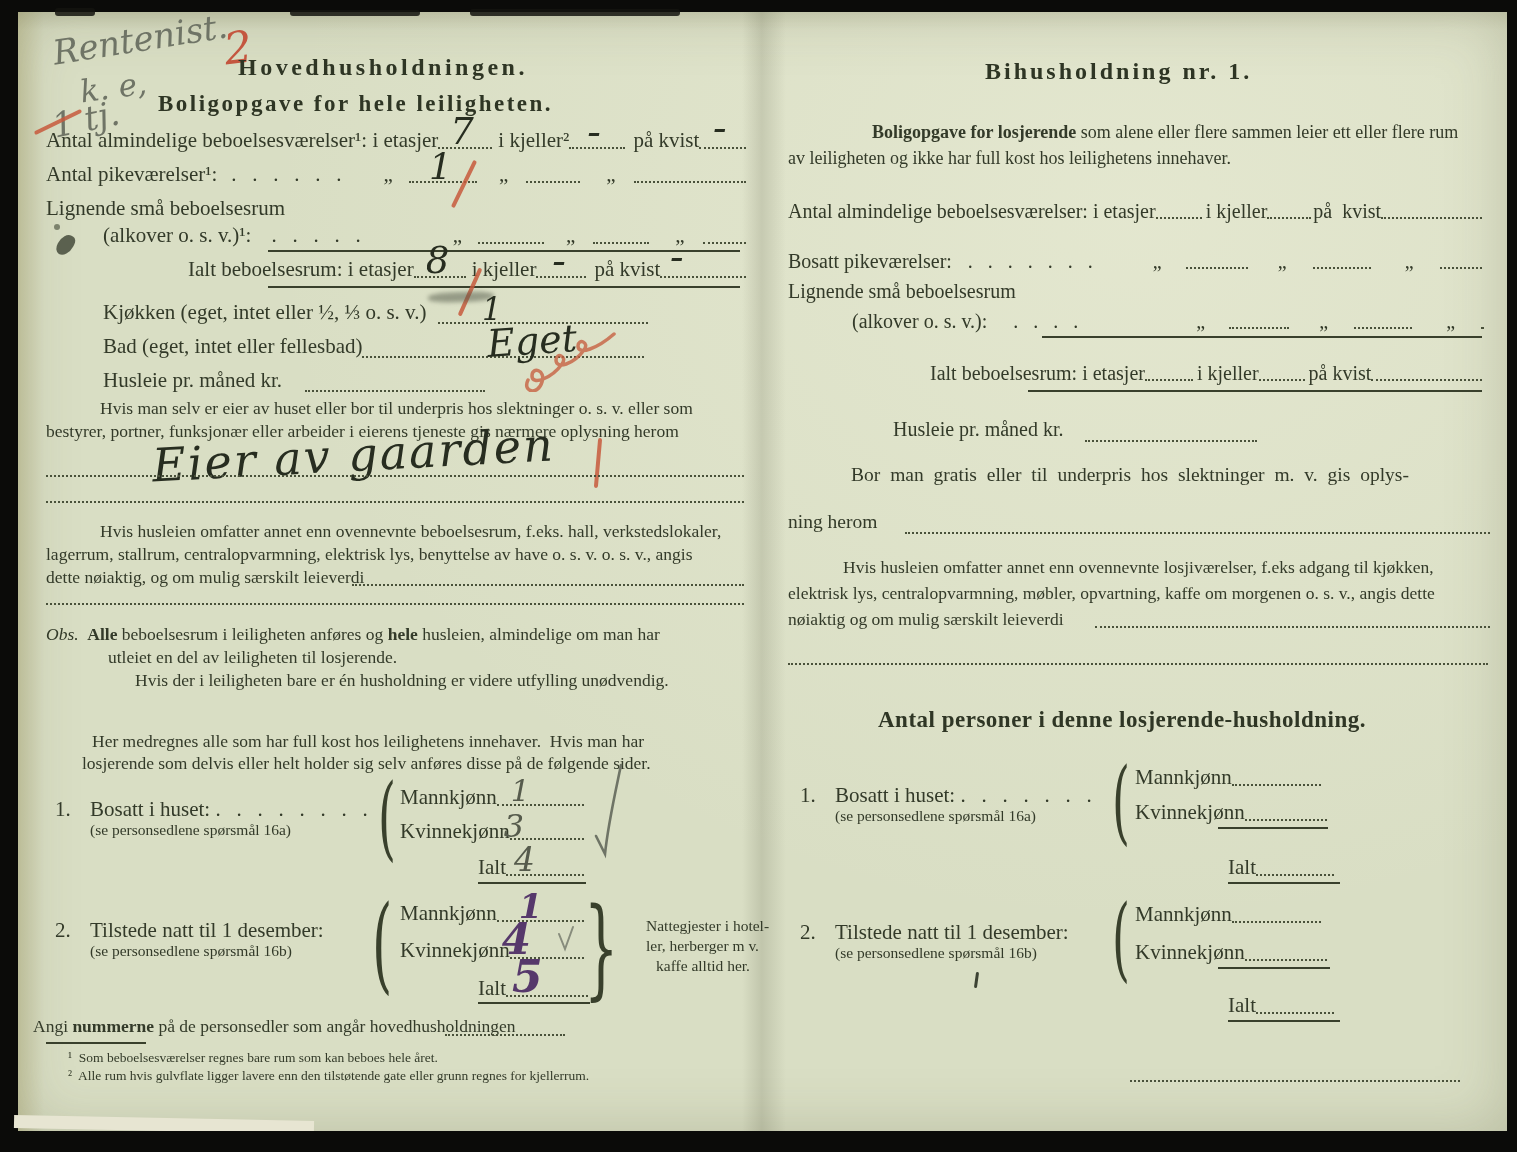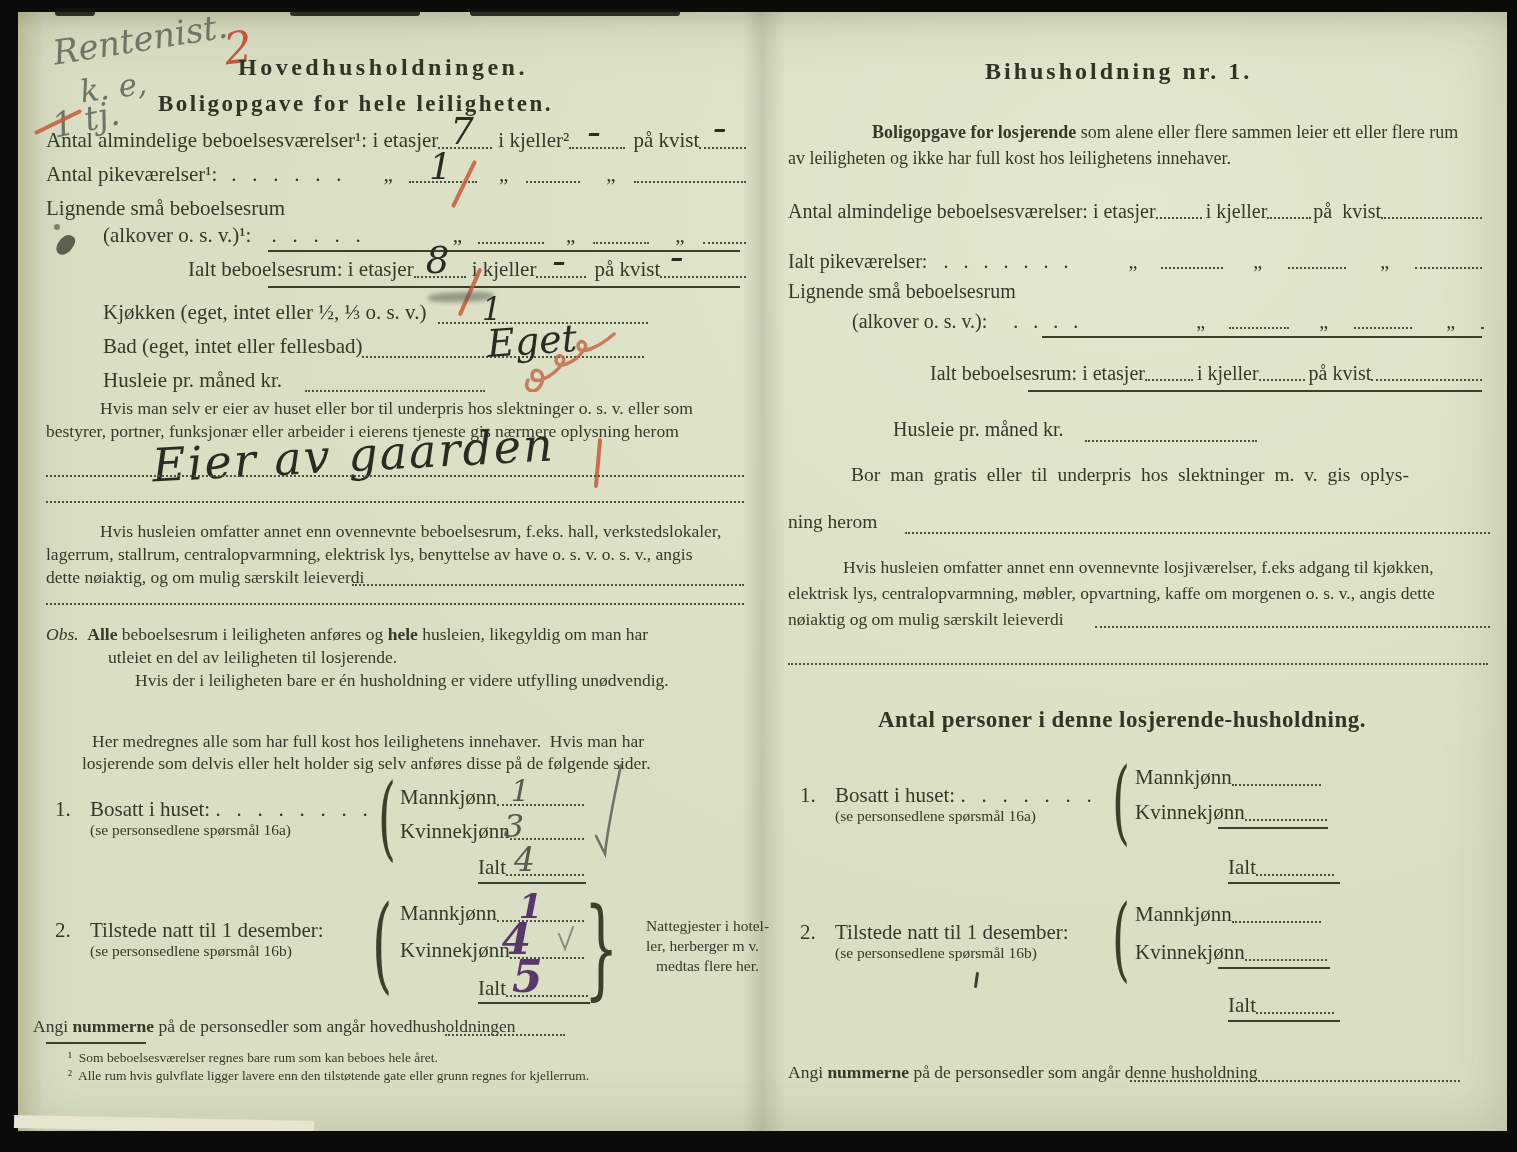--- a/index.html
+++ b/index.html
@@ -145,21 +145,21 @@
   <div class="slash" style="left:596px;top:438px;height:50px;transform:rotate(5deg);"></div>
   <div class="uline" style="left:46px;top:475px;width:698px;"></div>
   <div class="uline" style="left:46px;top:501px;width:698px;"></div>
 
   <div class="t sz17" style="left:100px;top:521px;">Hvis husleien omfatter annet enn ovennevnte beboelsesrum, f.eks. hall, verkstedslokaler,</div>
   <div class="t sz17" style="left:46px;top:544px;">lagerrum, stallrum, centralopvarmning, elektrisk lys, benyttelse av have o. s. v. o. s. v., angis</div>
   <div class="t sz17" style="left:46px;top:567px;">dette nøiaktig, og om mulig særskilt leieverdi</div>
   <div class="uline" style="left:352px;top:584px;width:392px;"></div>
   <div class="uline" style="left:46px;top:603px;width:698px;"></div>
 
-  <div class="t sz17" style="left:46px;top:624px;"><span class="it">Obs.</span>  <span class="b">Alle</span> <span>beboelsesrum i leiligheten anføres og</span> <span class="b">hele</span> <span>husleien, likegyldig om man har</span></div>
+  <div class="t sz17" style="left:46px;top:624px;"><span class="it">Obs.</span>  <span class="b">Alle</span> <span>beboelsesrum i leiligheten anføres og</span> <span class="b">hele</span> <span>husleien, almindelige om man har</span></div>
   <div class="t sz17" style="left:108px;top:647px;">utleiet en del av leiligheten til losjerende.</div>
   <div class="t sz17" style="left:135px;top:670px;">Hvis der i leiligheten bare er én husholdning er videre utfylling unødvendig.</div>
 
   <div class="t sz17" style="left:92px;top:731px;">Her medregnes alle som har full kost hos leilighetens innehaver.  Hvis man har</div>
   <div class="t sz17" style="left:82px;top:753px;">losjerende som delvis eller helt holder sig selv anføres disse på de følgende sider.</div>
 
   <div class="t sz21" style="left:55px;top:797px;">1.</div>
   <div class="t sz21" style="left:90px;top:797px;">Bosatt i huset: .   .   .   .   .   .   .   .</div>
   <div class="t sz15" style="left:90px;top:821px;">(se personsedlene spørsmål 16a)</div>
   <div class="brace" style="left:378px;top:772px;font-size:92px;">(</div>
@@ -206,21 +206,21 @@
     <path d="M3 10 L9 25 L17 3" fill="none" stroke="#878c7c" stroke-width="2" stroke-linecap="round"></path>
   </svg>
   <div class="row sz21" style="left:478px;top:976px;width:110px;">
     <span class="lbl">Ialt</span>
     <span class="seg grow">
       <span class="hw purple b" style="left:6px;bottom:-4px;font-size:44px;">5</span>
     </span>
   </div>
   <div class="solid" style="left:478px;top:1002px;width:112px;"></div>
   <div class="brace" style="left:584px;top:894px;font-size:108px;">}</div>
-  <div class="t sz15" style="left:646px;top:916px;line-height:1.3;"><span>Nattegjester i hotel-</span><br><span>ler, herberger m v.</span><br><span style="margin-left:10px;">medtas flere her.</span></div>
+  <div class="t sz15" style="left:646px;top:916px;line-height:1.3;"><span>Nattegjester i hotel-</span><br><span>ler, herberger m v.</span><br><span style="margin-left:10px;">kaffe alltid her.</span></div>
 
   <div class="t sz17" style="left:33px;top:1016px;"><span>Angi</span> <span class="b">nummerne</span> <span>på de personsedler som angår hovedhusholdningen</span></div>
   <div class="uline" style="left:445px;top:1034px;width:120px;"></div>
   <div class="solid" style="left:46px;top:1042px;width:100px;border-bottom-width:2px;"></div>
   <div class="t sz14" style="left:68px;top:1050px;">¹  Som beboelsesværelser regnes bare rum som kan beboes hele året.</div>
   <div class="t sz14" style="left:68px;top:1068px;">²  Alle rum hvis gulvflate ligger lavere enn den tilstøtende gate eller grunn regnes for kjellerrum.</div>
 
   <div style="position:absolute;left:58px;top:234px;width:15px;height:22px;background:#454b3b;border-radius:65% 35% 70% 45%;transform:rotate(28deg);opacity:.85;"></div>
   <div style="position:absolute;left:54px;top:224px;width:6px;height:6px;background:#565c49;border-radius:50%;opacity:.7;"></div>
 
@@ -231,21 +231,21 @@
   <div class="row sz20" style="left:788px;top:200px;width:694px;">
     <span class="lbl">Antal almindelige beboelsesværelser: i etasjer</span>
     <span class="seg" style="width:46px;"></span>
     <span class="lbl" style="margin-left:4px;">i kjeller</span>
     <span class="seg" style="width:44px;"></span>
     <span class="lbl" style="margin-left:2px;">på  kvist</span>
     <span class="seg grow"></span>
   </div>
 
   <div class="row sz20" style="left:788px;top:250px;width:694px;">
-    <span class="lbl">Ialt pikeværelser:</span>
+    <span class="lbl">Bosatt pikeværelser:</span>
     <span class="lbl" style="margin-left:16px;">.   .   .   .   .   .   .</span>
     <span class="lbl" style="margin-left:60px;">„</span>
     <span class="seg" style="width:62px;margin-left:24px;"></span>
     <span class="lbl" style="margin-left:30px;">„</span>
     <span class="seg" style="width:58px;margin-left:26px;"></span>
     <span class="lbl" style="margin-left:34px;">„</span>
     <span class="seg grow" style="margin-left:26px;"></span>
   </div>
 
   <div class="t sz20" style="left:788px;top:280px;">Lignende små beboelsesrum</div>
@@ -318,15 +318,14 @@
     <span class="seg grow"></span>
   </div>
   <div class="solid" style="left:1218px;top:967px;width:112px;"></div>
   <div style="position:absolute;left:975px;top:972px;width:3px;height:16px;background:#3d4334;transform:rotate(8deg);border-radius:2px;"></div>
   <div class="row sz21" style="left:1228px;top:993px;width:106px;">
     <span class="lbl">Ialt</span>
     <span class="seg grow"></span>
   </div>
   <div class="solid" style="left:1228px;top:1020px;width:112px;"></div>
 
-  <div class="t sz17" style="left:788px;top:1062px;"><span>Angi</span> <span class="b">nummerne</span> <span>på de personsedler som angår denne husholdning</span></div>
   <div class="uline" style="left:1130px;top:1080px;width:330px;"></div>
 </div>
 
 </body></html>

